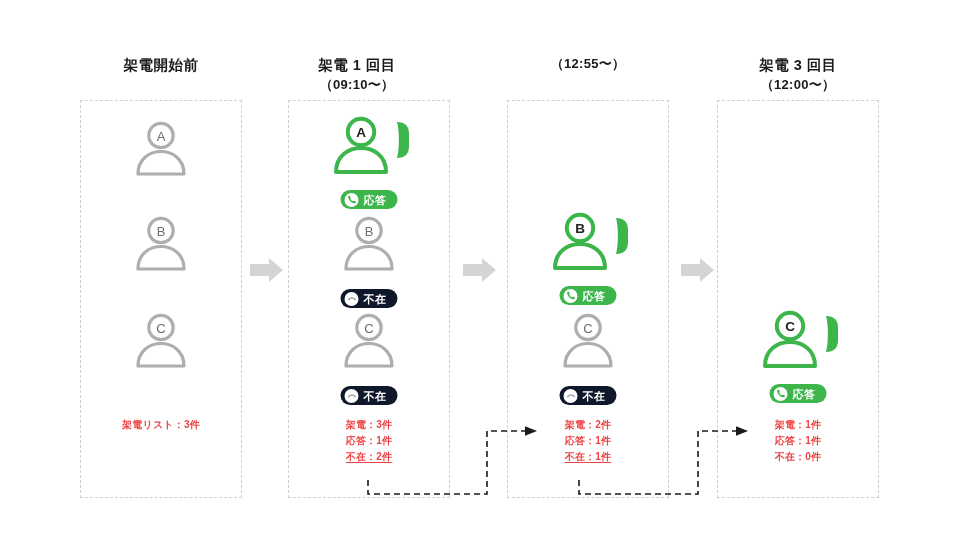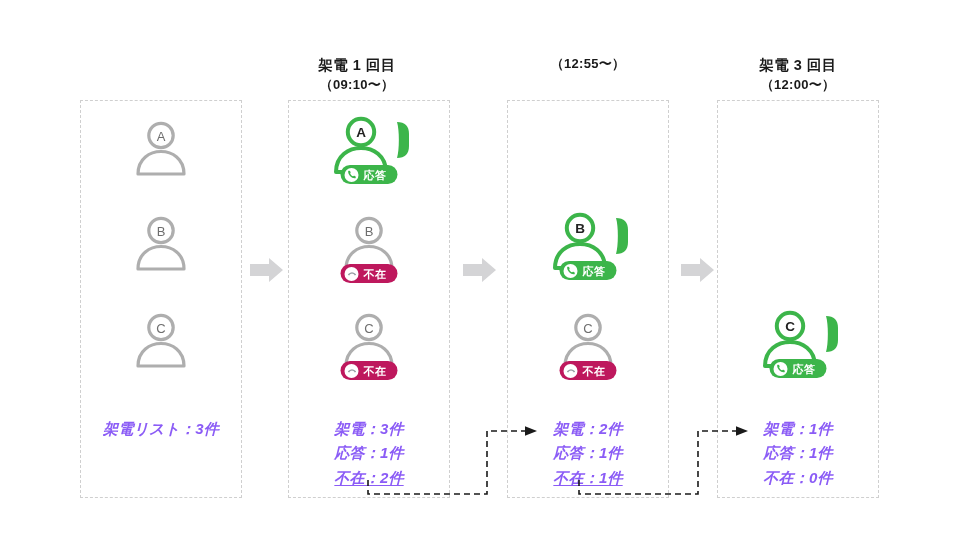--- a/index.html
+++ b/index.html
@@ -30,58 +30,62 @@
   }
   .person .glyph{
     position:absolute;left:50%;top:0;transform:translateX(-50%);
     width:84px;height:56px;
   }
   .person.green .glyph{width:100px;}
 
   
   .badge{
     position:absolute;left:50%;transform:translateX(-50%);
-    top:49px;height:19px;border-radius:10px;
+    top:74px;height:19px;border-radius:10px;
     display:flex;align-items:center;gap:5px;
     padding:0 11px 0 4px;box-sizing:border-box;
     font-size:11px;font-weight:bold;color:#ffffff;letter-spacing:.5px;
     white-space:nowrap;
   }
   .badge .bicon{
     width:14px;height:14px;border-radius:50%;
     display:inline-flex;align-items:center;justify-content:center;
     flex:0 0 auto;
   }
   .badge.ans{background:#3cb54a;}
   .badge.ans .bicon{background:#ffffff;}
-  .badge.abs{background:#be185d;}
+  .badge.abs{background:#0f172a;}
   .badge.abs .bicon{background:#ffffff;}
   .badge .blabel{line-height:1;transform:translateY(.5px);}
 
   
   .stats{
-    position:absolute;color:#8b5cf6;font-size:15px;font-weight:bold;
-    line-height:1.62;letter-spacing:.2px;white-space:nowrap;font-style:italic;
+    position:absolute;color:#ef4444;font-size:10px;font-weight:bold;
+    line-height:1.62;letter-spacing:.2px;white-space:nowrap;
   }
   .stats .ln.u{
     text-decoration:underline;text-underline-offset:2px;
     text-decoration-thickness:1.4px;
   }
 
   
   .garrow{position:absolute;width:34px;height:26px;}
 
   
   .conn{position:absolute;}
 </style>
 </head>
 <body>
 
 <div id="stage">
 
+  <div class="col-head" style="left:80px;top:55px;width:162px;">
+    <span class="ttl">架電開始前</span>
+    <span class="sub"></span>
+  </div>
   <div class="col-head" style="left:276px;top:55px;width:162px;">
     <span class="ttl">架電 1 回目</span>
     <span class="sub">（09:10〜）</span>
   </div>
   <div class="col-head" style="left:507px;top:55px;width:162px;">
     <span class="sub">（12:55〜）</span>
   </div>
   <div class="col-head" style="left:717px;top:55px;width:162px;">
     <span class="ttl">架電 3 回目</span>
     <span class="sub">（12:00〜）</span>

